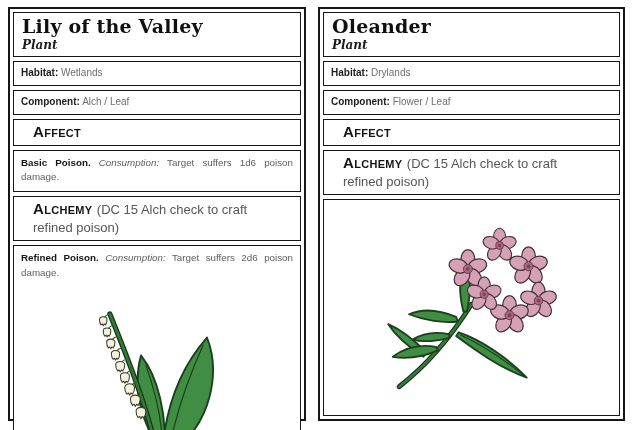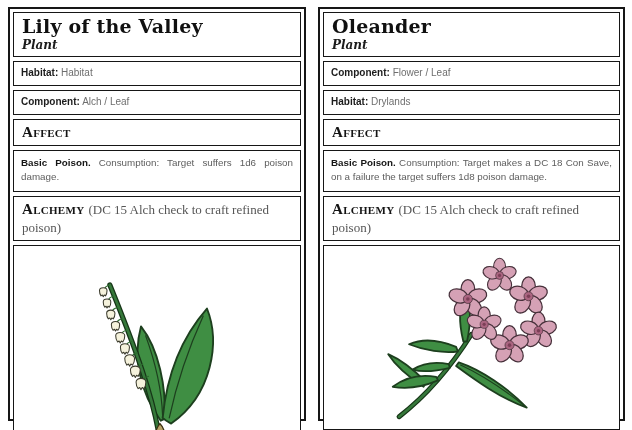--- a/index.html
+++ b/index.html
@@ -8,26 +8,26 @@
   .card{box-sizing:border-box;border:2px solid #161616;background:#fff;padding:3px;display:flex;flex-direction:column;gap:4px;}
   .card-left{width:298px;}
   .card-right{width:307px;}
   .box{box-sizing:border-box;border:1.5px solid #161616;background:#fff;}
   .box-title{padding:3px 8px 4px;}
   .plant-title{font-family:"DejaVu Serif",serif;font-weight:700;font-size:19px;line-height:1.08;color:#101010;letter-spacing:.2px;}
   .plant-type{font-family:"DejaVu Serif",serif;font-weight:700;font-style:italic;font-size:12px;color:#1c1c1c;margin-top:1px;}
   .box-row{padding:5px 7px 6px;font-size:10px;line-height:1.2;}
   .row-label{font-weight:700;color:#1c1c1c;text-align:right;}
   .row-value{color:#6e6e6e;}
-  .box-header{padding:3px 8px 4px;font-family:Liberation Serif, serif;}
+  .box-header{padding:3px 19px 4px;}
   .sec-header{font-variant:small-caps;font-weight:700;font-size:15px;line-height:1.15;color:#141414;letter-spacing:.3px;}
   .sec-note{font-variant:normal;font-weight:400;font-size:13px;color:#565656;letter-spacing:0;}
   .box-effect{padding:5px 7px 6px;font-size:9.8px;line-height:1.5;color:#5d5d5d;text-align:justify;}
   .ename{font-weight:700;color:#161616;}
-  .elabel{color:#5d5d5d;}
+  .elabel{font-style:italic;color:#5d5d5d;}
   .box-bottom{flex:1;display:flex;flex-direction:column;}
   .illustration-wrap{flex:1;display:flex;align-items:center;justify-content:center;}
   
   .leaf{fill:#3f8e43;stroke:#1d3f1e;stroke-width:2;stroke-linejoin:round;}
   .vein{fill:none;stroke:#1d3f1e;stroke-width:1.3;stroke-linecap:round;}
   .stem-outline{fill:none;stroke:#163517;stroke-width:5.5;stroke-linecap:round;}
   .stemline{fill:none;stroke:#35783a;stroke-width:2.8;stroke-linecap:round;}
   .bell{fill:#f5f2dc;stroke:#3a3a2c;stroke-width:1.1;stroke-linejoin:round;}
   .pedicel{fill:none;stroke:#2c6b2e;stroke-width:1.2;stroke-linecap:round;}
   .lbase{fill:#b9a468;stroke:#3c3113;stroke-width:1.4;stroke-linejoin:round;}
@@ -42,21 +42,21 @@
 
   <div class="card card-left">
 
     <div class="box box-title">
       <div class="plant-title">Lily of the Valley</div>
       <div class="plant-type">Plant</div>
     </div>
 
     <div class="box box-row">
       <span class="row-label">Habitat:</span>
-      <span class="row-value">Habitat</span>
+      <span class="row-value">Wetlands</span>
     </div>
 
     <div class="box box-row">
       <span class="row-label">Component:</span>
       <span class="row-value">Alch / Leaf</span>
     </div>
 
     <div class="box box-header">
       <span class="sec-header">Affect</span>
     </div>
@@ -66,20 +66,25 @@
       <span class="elabel">Consumption:</span>
       <span>Target suffers 1d6 poison damage.</span>
     </div>
 
     <div class="box box-header">
       <span class="sec-header">Alchemy</span>
       <span class="sec-note">(DC 15 Alch check to craft refined poison)</span>
     </div>
 
     <div class="box box-effect box-bottom">
+      <div>
+        <span class="ename">Refined Poison.</span>
+        <span class="elabel">Consumption:</span>
+        <span>Target suffers 2d6 poison damage.</span>
+      </div>
       <div class="illustration-wrap">
         <svg width="160" height="198" viewBox="0 0 160 210">
 
           <path class="leaf" d="M 84 180 C 62 150, 54 113, 63 80 C 82 104, 90 145, 88 178 Z"></path>
           <path class="vein" d="M 68 90 C 79 120, 85 150, 86 175"></path>
           <path class="leaf" d="M 86 177 C 90 135, 104 94, 133 61 C 147 96, 139 152, 95 183 C 91 181, 88 179, 86 177 Z"></path>
           <path class="vein" d="M 93 177 C 101 140, 113 104, 129 69"></path>
 
           <path class="stem-outline" d="M 83 200 C 76 155, 58 105, 30 36"></path>
           <path class="stemline" d="M 83 200 C 76 155, 58 105, 30 36"></path>
@@ -148,38 +153,33 @@
   </div>
 
   <div class="card card-right">
 
     <div class="box box-title">
       <div class="plant-title">Oleander</div>
       <div class="plant-type">Plant</div>
     </div>
 
     <div class="box box-row">
+      <span class="row-label">Habitat:</span>
+      <span class="row-value">Drylands</span>
+    </div>
+
+    <div class="box box-row">
       <span class="row-label">Component:</span>
       <span class="row-value">Flower / Leaf</span>
     </div>
 
-    <div class="box box-row">
-      <span class="row-label">Habitat:</span>
-      <span class="row-value">Drylands</span>
-    </div>
-
     <div class="box box-header">
       <span class="sec-header">Affect</span>
     </div>
 
-    <div class="box box-effect">
-      <span class="ename">Basic Poison.</span>
-      <span class="elabel">Consumption:</span>
-      <span>Target makes a DC 18 Con Save, on a failure the target suffers 1d8 poison damage.</span>
-    </div>
 
     <div class="box box-header">
       <span class="sec-header">Alchemy</span>
       <span class="sec-note">(DC 15 Alch check to craft refined poison)</span>
     </div>
 
     <div class="box box-effect box-bottom">
       <div class="illustration-wrap">
         <svg width="215" height="172" viewBox="0 0 220 190">
 

